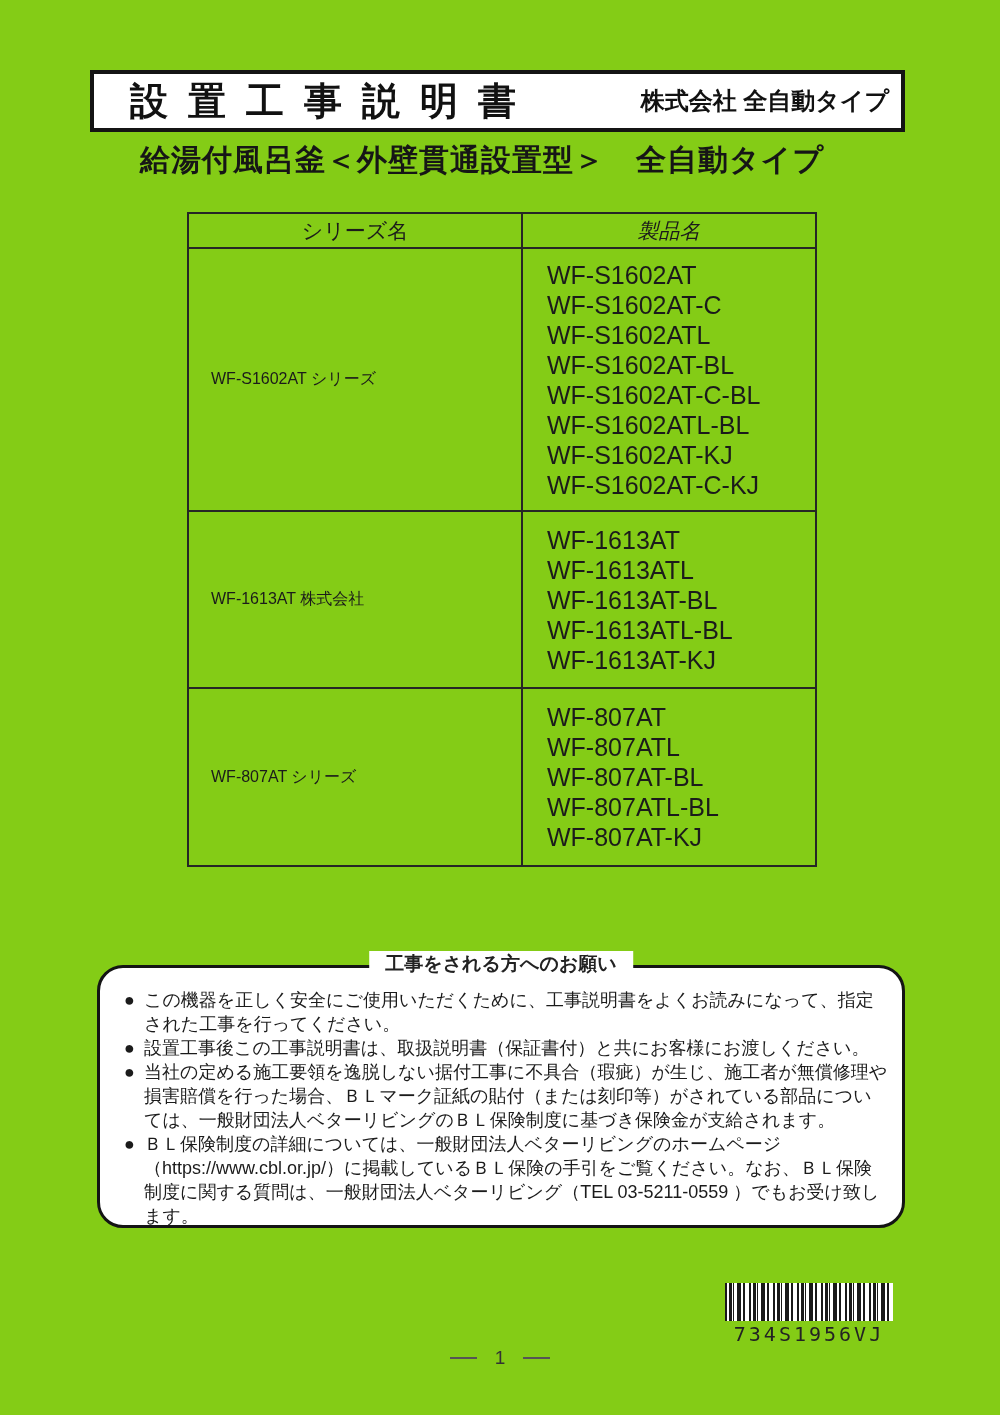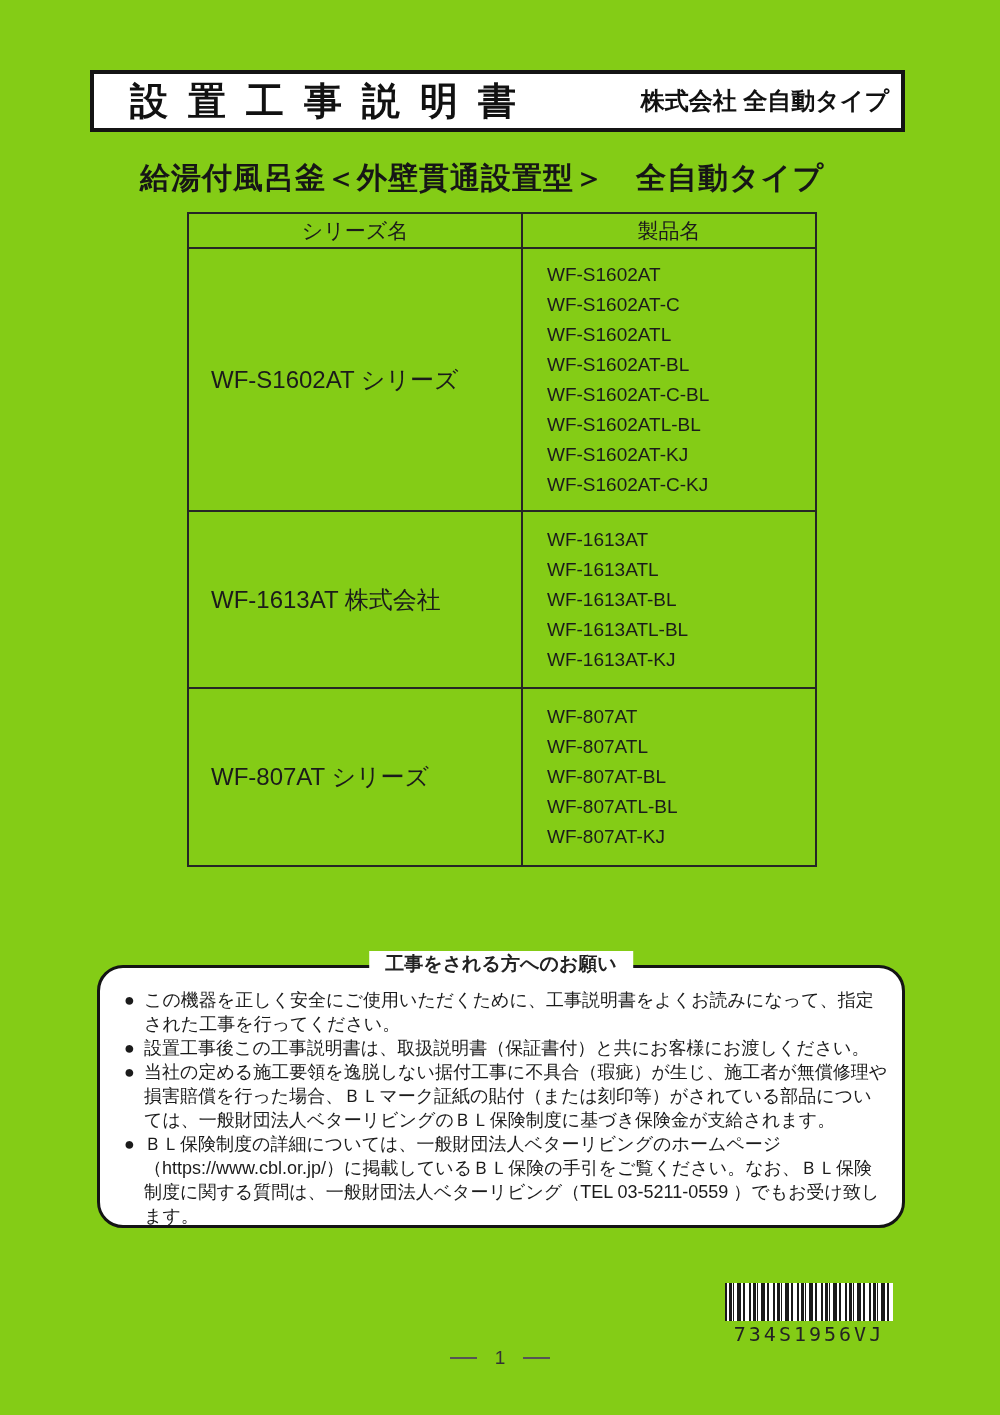--- a/index.html
+++ b/index.html
@@ -25,46 +25,46 @@
   .doc-title {
     font-size: 38px; font-weight: bold; letter-spacing: 20px;
     white-space: nowrap; color: #111;
   }
   .company-name {
     font-size: 24px; font-weight: bold; white-space: nowrap; color: #111;
   }
 
   
   .subtitle {
-    position: absolute; left: 140px; top: 158px;
+    position: absolute; left: 140px; top: 140px;
     font-size: 30px; font-weight: 600; letter-spacing: 1px;
     white-space: nowrap; color: #161616;
   }
 
   
   table.product-table {
     position: absolute; left: 187px; top: 212px;
     width: 628px;
     border-collapse: collapse; table-layout: fixed; border-radius: 19px;
   }
   .product-table th, .product-table td {
     border: 2px solid #262626;
     font-weight: normal;
   }
   .product-table th {
     height: 35px; font-size: 21px; text-align: center; vertical-align: middle;
   }
   .col-series { width: 334px; }
-  .col-product { width: 294px; }
+  .col-product { width: 294px; font-style: italic; }
   .series-cell {
-    font-size: 24px; padding-left: 22px; vertical-align: middle;
+    font-size: 16px; padding-left: 22px; vertical-align: middle;
     white-space: nowrap;
   }
   .products-cell { padding: 10px 4px 10px 24px; vertical-align: middle; }
-  .product-line { font-size: 19px; line-height: 30px; white-space: nowrap; }
+  .product-line { font-size: 25px; line-height: 30px; white-space: nowrap; }
   .row-1 { height: 263px; }
   .row-2 { height: 177px; }
   .row-3 { height: 178px; }
 
   
   .notice-box {
     position: absolute; left: 97px; top: 965px;
     width: 808px; height: 263px;
     border: 3px solid #141414; border-radius: 26px;
     background: #fff;

